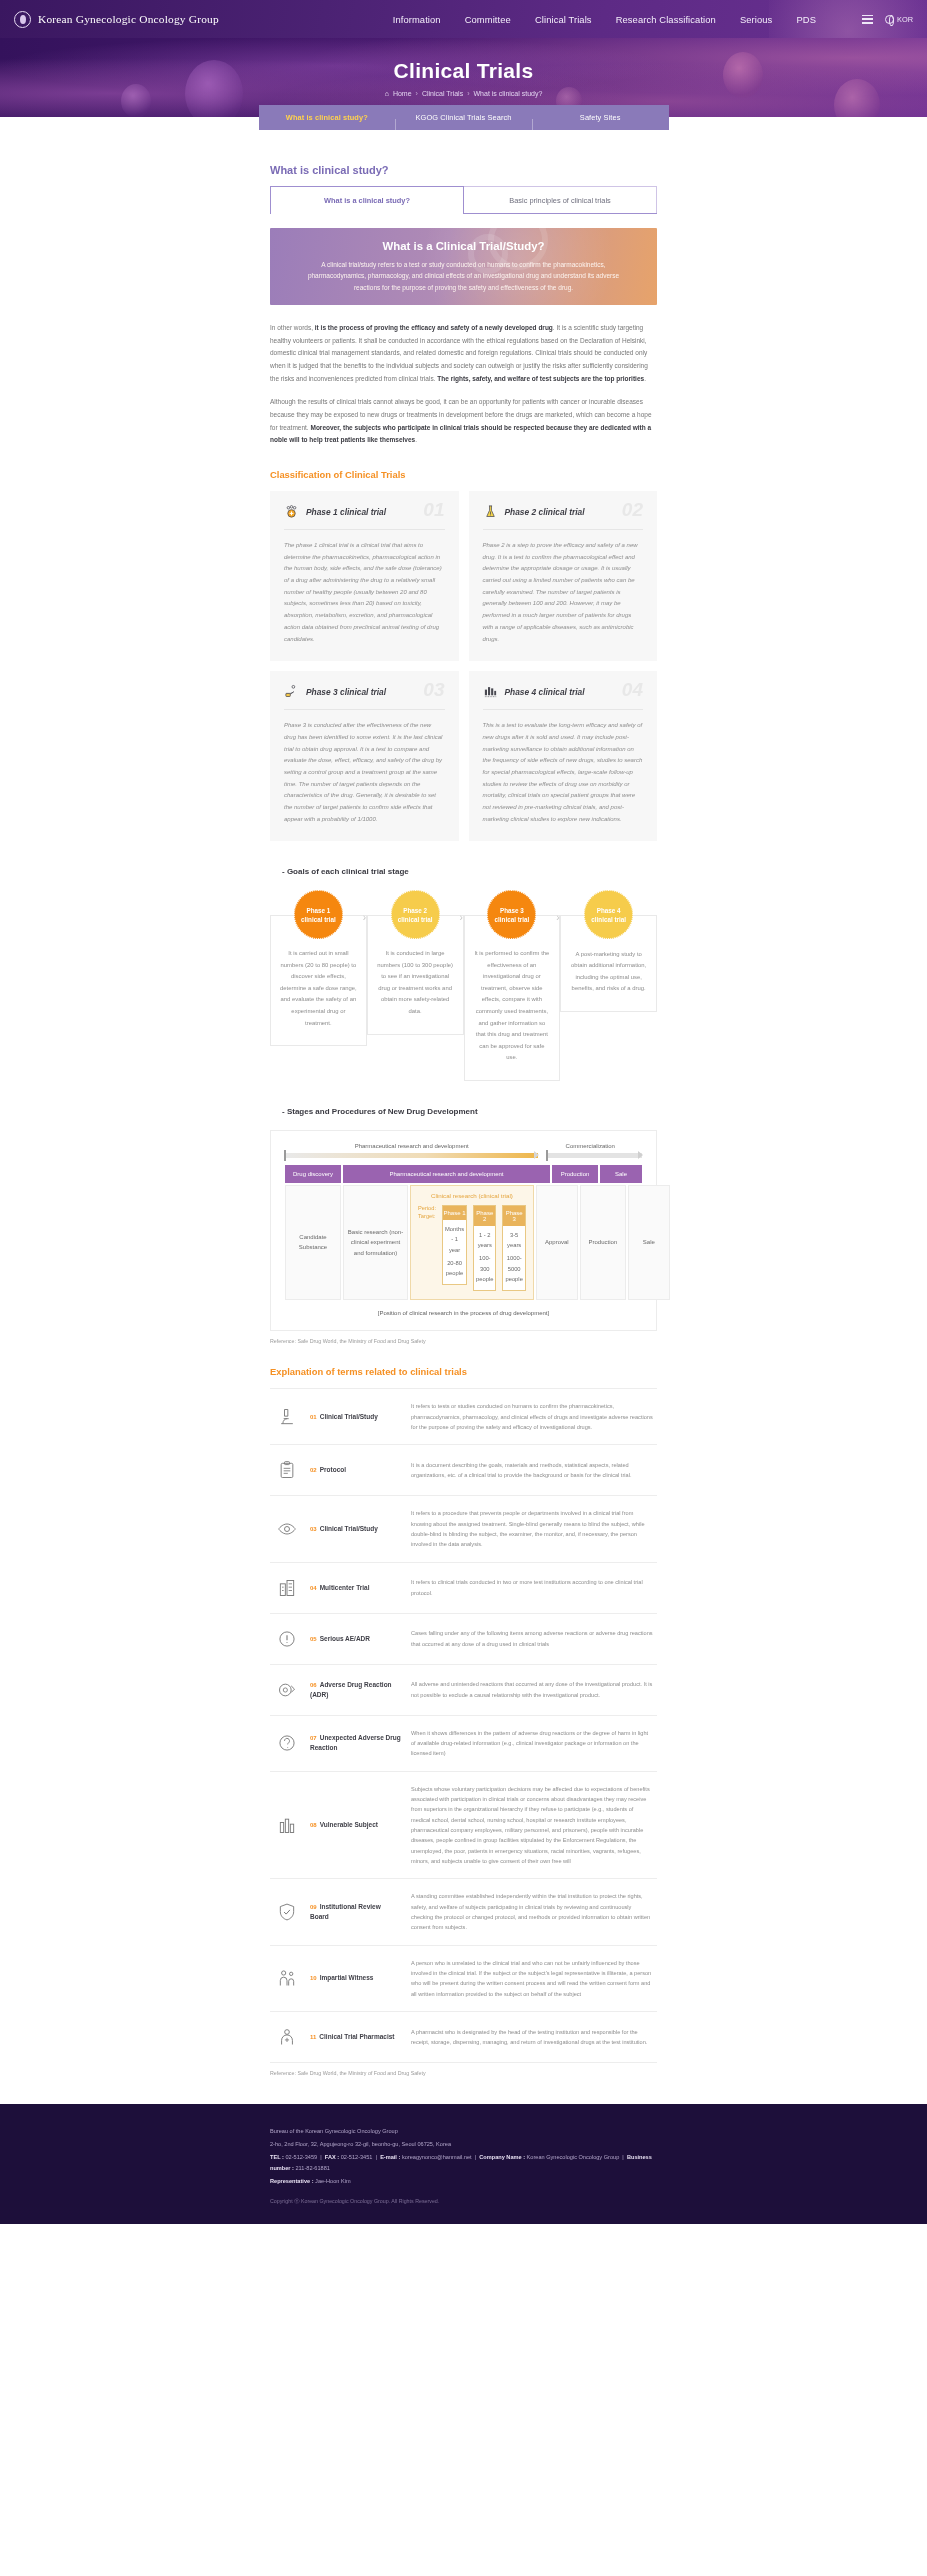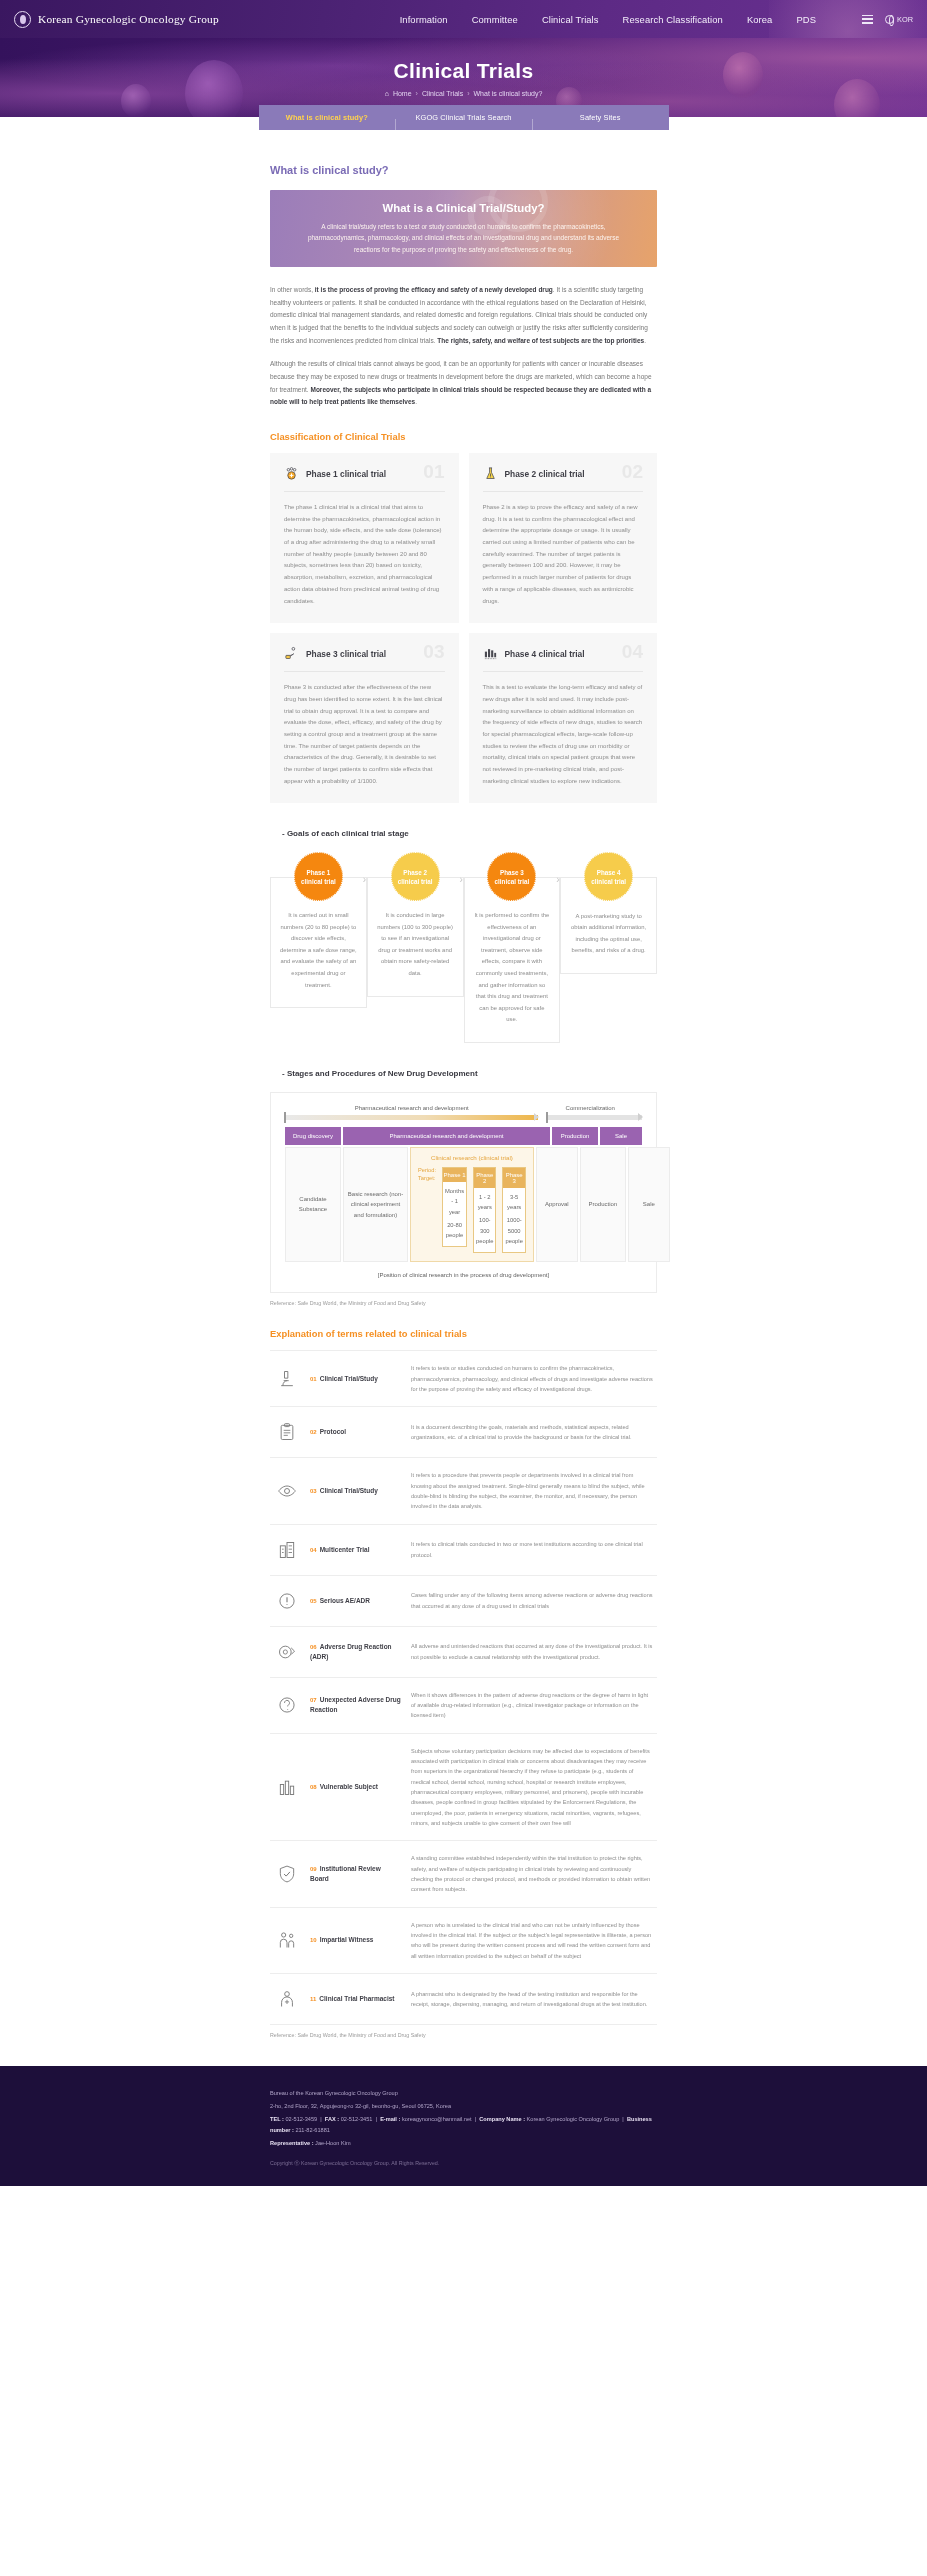--- a/index.html
+++ b/index.html
@@ -99,21 +99,21 @@
   .banner p{ color:#fdf4ef; font-size:6.5px; line-height:1.75; text-align:center; z-index:2;}
 
   .body-copy{ margin-top:17px; }
   .body-copy p{ font-size:6.5px; line-height:1.95; color:#777; margin-bottom:11px; text-align:left;}
   .body-copy b{ color:#3b3b42; font-weight:bold;}
 
   h3.orange{ color:#f59023; font-size:9.4px; font-weight:bold; margin:22px 0 11px;}
 
   
   .cards{ display:grid; grid-template-columns:1fr 1fr; gap:10px; }
-  .card{ background:#f7f7f7; padding:13px 14px 16px; position:relative; min-height:111px;}
+  .card{ background:#f7f7f7; padding:13px 14px 16px; position:relative; min-height:111px;font-style:italic;}
   .card-head{ display:flex; align-items:center; gap:7px; padding-bottom:10px; border-bottom:1px solid #e6e6e6;}
   .card-head .ttl{ font-size:8.4px; font-weight:bold; color:#3f3f47;}
   .card-num{ position:absolute; right:14px; top:8px; font-size:19px; font-weight:bold; color:#e8e8e8;}
   .card p{ margin-top:10px; font-size:6px; line-height:1.95; color:#8d8d8d;}
   .ic{ width:15px; height:15px; display:block; }
 
   
   h4.sub{ font-size:8px; font-weight:bold; color:#3a3a42; margin:26px 12px 14px;}
   .goals{ display:flex; align-items:flex-start; }
   .goal{ flex:1; position:relative; }
@@ -208,21 +208,21 @@
     <span class="brand-mark">
         <i></i>
       </span>
     <span class="brand-name">Korean Gynecologic Oncology Group</span>
   </div>
   <div class="nav">
     <a href="#">Information</a>
     <a href="#">Committee</a>
     <a href="#">Clinical Trials</a>
     <a href="#">Research Classification</a>
-    <a href="#">Korea</a>
+    <a href="#">Serious</a>
     <a href="#">PDS</a>
     <div class="nav-tools">
       <div class="hamb">
           <span></span>
           <span></span>
           <span></span>
         </div>
       <div class="lang">
         <span class="globe"></span>
         <span>KOR</span>
@@ -253,20 +253,24 @@
 <div class="subnav">
   <div class="active">What is clinical study?</div>
   <div>KGOG Clinical Trials Search</div>
   <div>Safety Sites</div>
 </div>
 
 <div class="wrap">
 
   <h2 class="sec">What is clinical study?</h2>
 
+  <div class="tabs">
+    <div class="tab active">What is a clinical study?</div>
+    <div class="tab">Basic principles of clinical trials</div>
+  </div>
 
   <div class="banner">
     <div class="ghost" style="right:109px;top:-18px;width:60px;height:60px;"></div>
     <div class="ghost" style="right:149px;top:6px;width:40px;height:40px;"></div>
     <h3>What is a Clinical Trial/Study?</h3>
     <p>A clinical trial/study refers to a test or study conducted on humans to confirm the pharmacokinetics, pharmacodynamics, pharmacology, and clinical effects of an investigational drug and understand its adverse reactions for the purpose of proving the safety and effectiveness of the drug.</p>
   </div>
 
   <div class="body-copy">
     <p><span>In other words, </span><b>it is the process of proving the efficacy and safety of a newly developed drug</b><span>. It is a scientific study targeting healthy volunteers or patients. It shall be conducted in accordance with the ethical regulations based on the Declaration of Helsinki, domestic clinical trial management standards, and related domestic and foreign regulations. Clinical trials should be conducted only when it is judged that the benefits to the individual subjects and society can outweigh or justify the risks after sufficiently considering the risks and inconveniences predicted from clinical trials. </span><b>The rights, safety, and welfare of test subjects are the top priorities</b><span>.</span></p>

